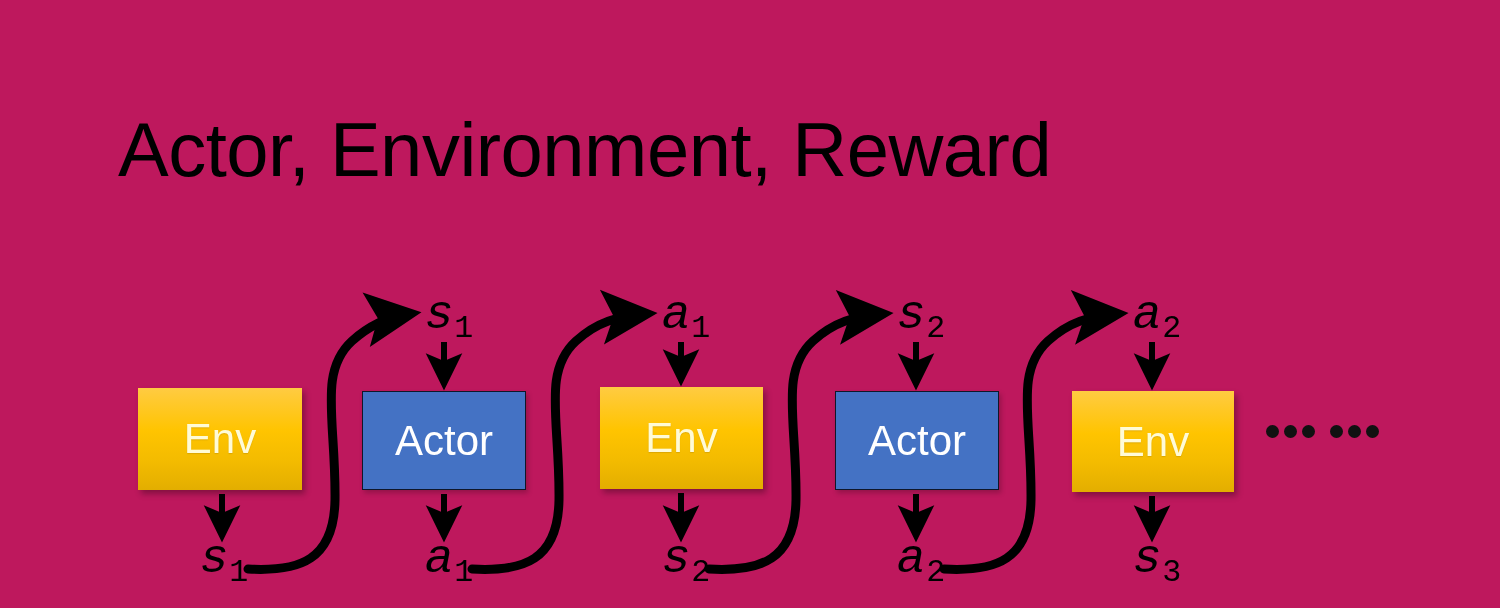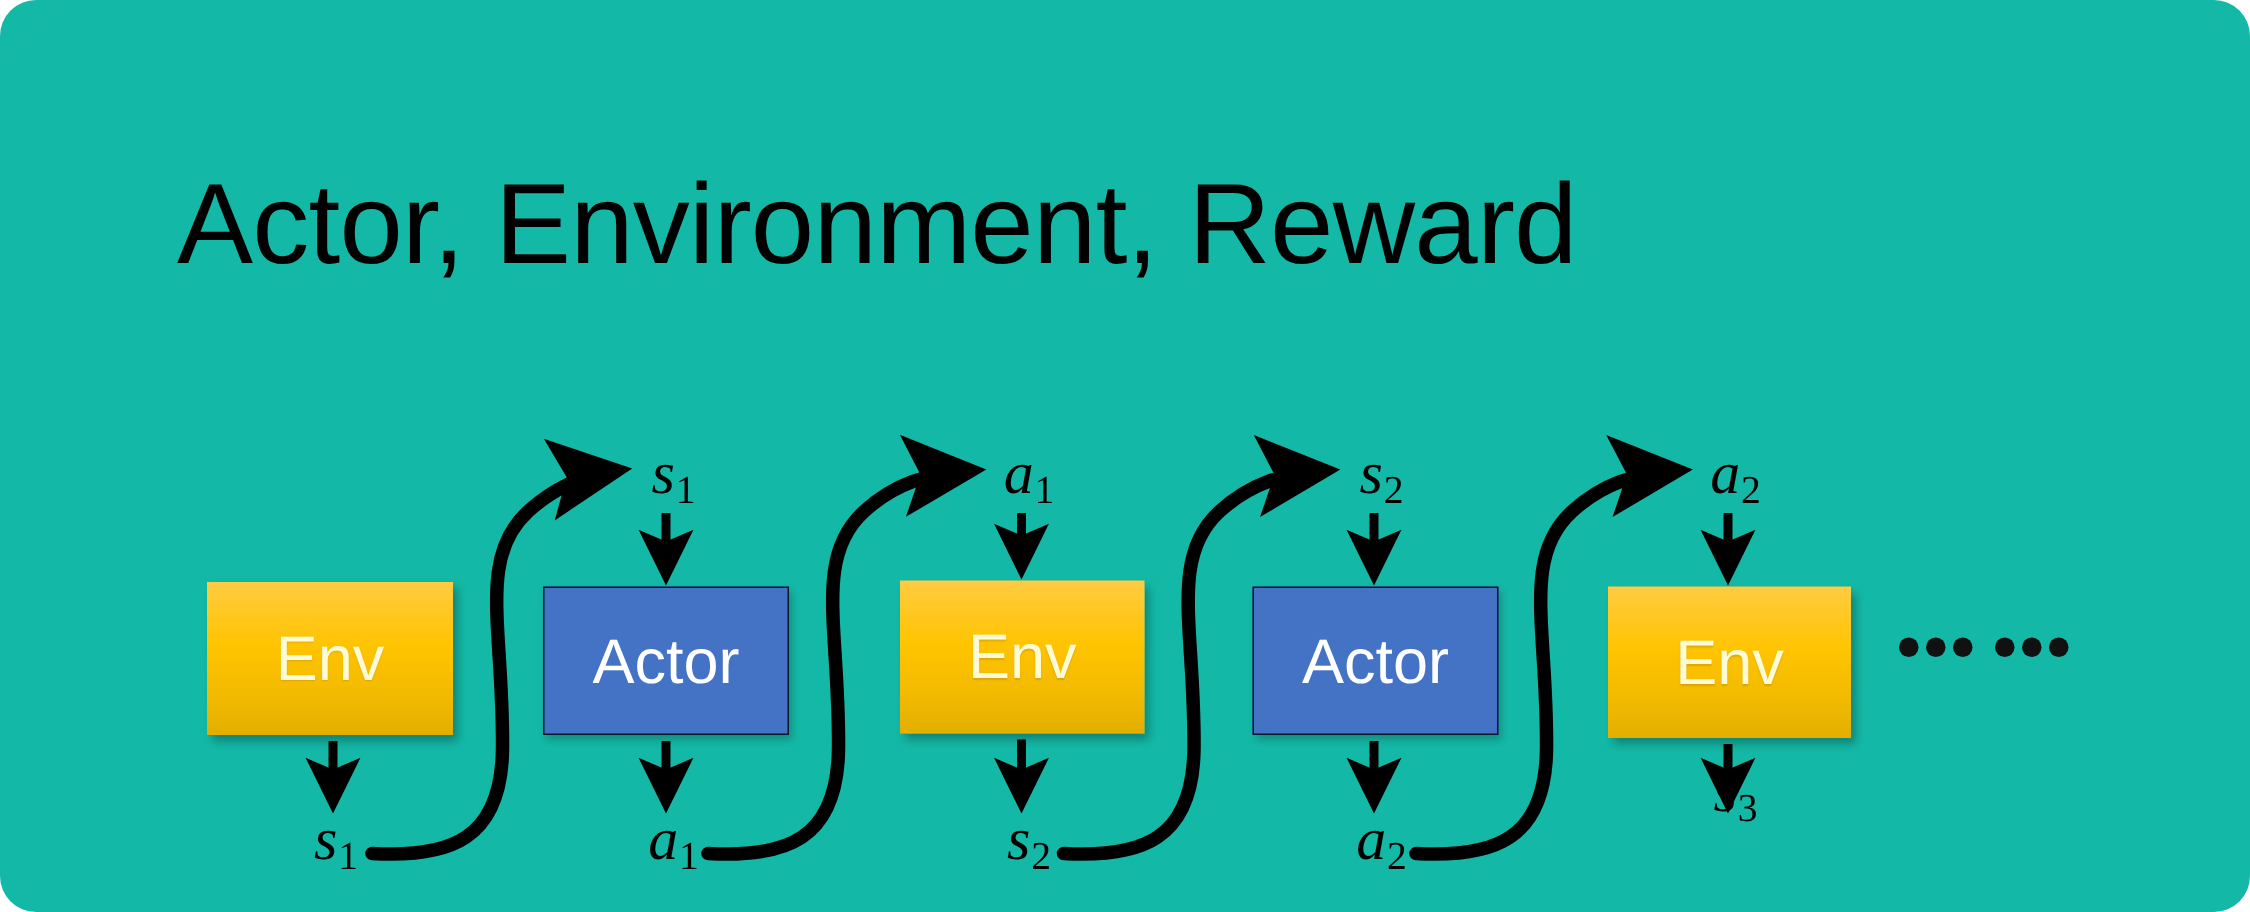--- a/index.html
+++ b/index.html
@@ -7,23 +7,22 @@
     padding: 0;
     background: #ffffff;
   }
   body {
     font-family: "Liberation Sans", sans-serif;
   }
   #slide {
     position: relative;
     width: 1500px;
     height: 608px;
-    background: #14b8a6;
+    background: #be185d;
     overflow: hidden;
-    border-radius: 24px;
   }
 
   
   #slide-title {
     position: absolute;
     left: 118px;
     top: 112px;
     font-family: "Liberation Sans", sans-serif;
     font-size: 76px;
     font-weight: 300;
@@ -78,23 +77,23 @@
     border: 1px solid #0f172a;
     box-shadow: 2px 3px 5px rgba(0,0,0,0.22);
   }
   .node-actor .node-label {
     color: #FFFFFF;
   }
 
   
   .var-label {
     position: absolute;
-    font-family: Liberation Serif, serif;
+    font-family: Liberation Mono, monospace;
     font-style: italic;
-    font-size: 40px;
+    font-size: 48px;
     color: #000000;
     white-space: nowrap;
     line-height: 1;
     transform: translate(-50%, -50%);
   }
   .var-label sub {
     font-size: 0.66em;
     font-style: normal;
     vertical-align: -0.28em;
     margin-left: 0.02em;
@@ -196,21 +195,21 @@
     </div>
     <div class="var-label" style="left:449px; top:562px;">
       <span>a</span><sub>1</sub>
     </div>
     <div class="var-label" style="left:686px; top:562px;">
       <span>s</span><sub>2</sub>
     </div>
     <div class="var-label" style="left:921px; top:562px;">
       <span>a</span><sub>2</sub>
     </div>
-    <div class="var-label" style="left:1157px; top:530px;">
+    <div class="var-label" style="left:1157px; top:562px;">
       <span>s</span><sub>3</sub>
     </div>
 
     <div id="ellipsis">
       <span class="dot"></span>
       <span class="dot"></span>
       <span class="dot"></span>
       <span class="gap"></span>
       <span class="dot"></span>
       <span class="dot"></span>

